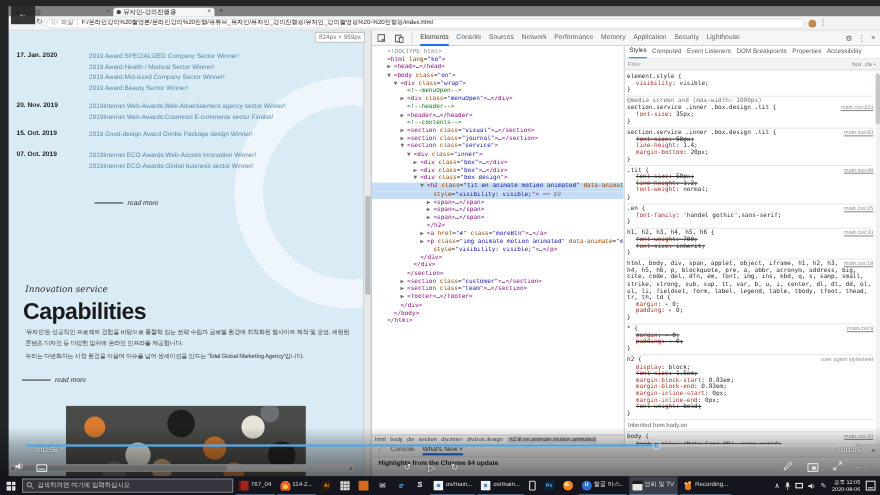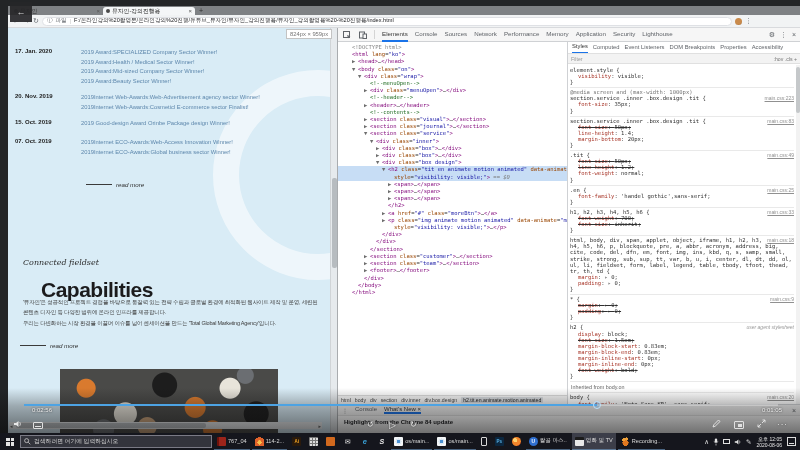--- a/index.html
+++ b/index.html
@@ -35,21 +35,21 @@
   
   .page { position:absolute; left:0; top:0; width:322px; bottom:0; background:#d9ecf6; overflow:hidden; }
   .watermark { position:absolute; left:205px; top:42px; width:210px; height:210px; border-radius:50%; border:26px solid rgba(255,255,255,.55); }
   .award-row { position:absolute; left:7px; right:2px; display:flex; }
   .award-date { width:66px; flex:0 0 auto; font-size:6px; font-weight:bold; color:#222; }
   .award-lines { flex:1; }
   .award-line { font-size:5.8px; line-height:9.5px; color:#5d87ac; white-space:nowrap; }
   .readmore { position:absolute; font-size:6.2px; font-style:italic; color:#2e2e2e; display:flex; align-items:center; gap:4px; }
   .readmore .dash { width:26px; height:1px; background:#3a3a3a; }
   .sec-sub { position:absolute; left:15px; top:230px; font-family:"DejaVu Serif",serif; font-style:italic; font-size:8px; color:#2b2b2b; }
-  .sec-title { position:absolute; left:13px; top:250px; font-size:21px; font-weight:bold; letter-spacing:-0.5px; color:#1b1b1d;margin-left:20px; }
+  .sec-title { position:absolute; left:13px; top:244px; font-size:21px; font-weight:bold; letter-spacing:-0.5px; color:#1b1b1d; }
   .kline { position:absolute; left:15px; font-size:5.5px; letter-spacing:-0.2px; color:#3c3c3c; white-space:nowrap; }
   .photo { position:absolute; left:52px; top:341px; width:218px; height:64px;
     background-color:#4a4a48;
     background-image:
       radial-gradient(circle at 12% 30%, #d97a2e 0 9px, transparent 10px),
       radial-gradient(circle at 30% 70%, #e8e4da 0 11px, transparent 12px),
       radial-gradient(circle at 48% 25%, #1d1d1d 0 12px, transparent 13px),
       radial-gradient(circle at 62% 60%, #d97a2e 0 10px, transparent 11px),
       radial-gradient(circle at 78% 30%, #e8e4da 0 10px, transparent 11px),
       radial-gradient(circle at 90% 70%, #1d1d1d 0 12px, transparent 13px),
@@ -236,21 +236,21 @@
                   <div class="award-line">2019Internet ECO-Awards:Global business sector Winner!</div>
                 </div>
               </div>
             </div>
 
           <div class="readmore" style="left:78px; top:153px;">
             <span class="dash"></span>
             <span>read more</span>
           </div>
 
-          <div class="sec-sub">Connected fieldset</div>
+          <div class="sec-sub">Innovation service</div>
           <div class="sec-title">Capabilities</div>
 
           <div class="kline" style="top:271px;">'뮤자인'은 성공적인 프로젝트 경험을 바탕으로 통찰력 있는 전략 수립과 글로벌 환경에 최적화된 웹사이트 제작 및 운영, 세련된</div>
           <div class="kline" style="top:281px;">콘텐츠 디자인 등 다양한 범위에 온라인 인프라를 제공합니다.</div>
           <div class="kline" style="top:292px;">우리는 다변화하는 시장 환경을 이끌며 이슈를 넘어 센세이션을 만드는 'Total Global Marketing Agency'입니다.</div>
 
           <div class="readmore" style="left:12px; top:314px;">
             <span class="dash"></span>
             <span>read more</span>
           </div>

